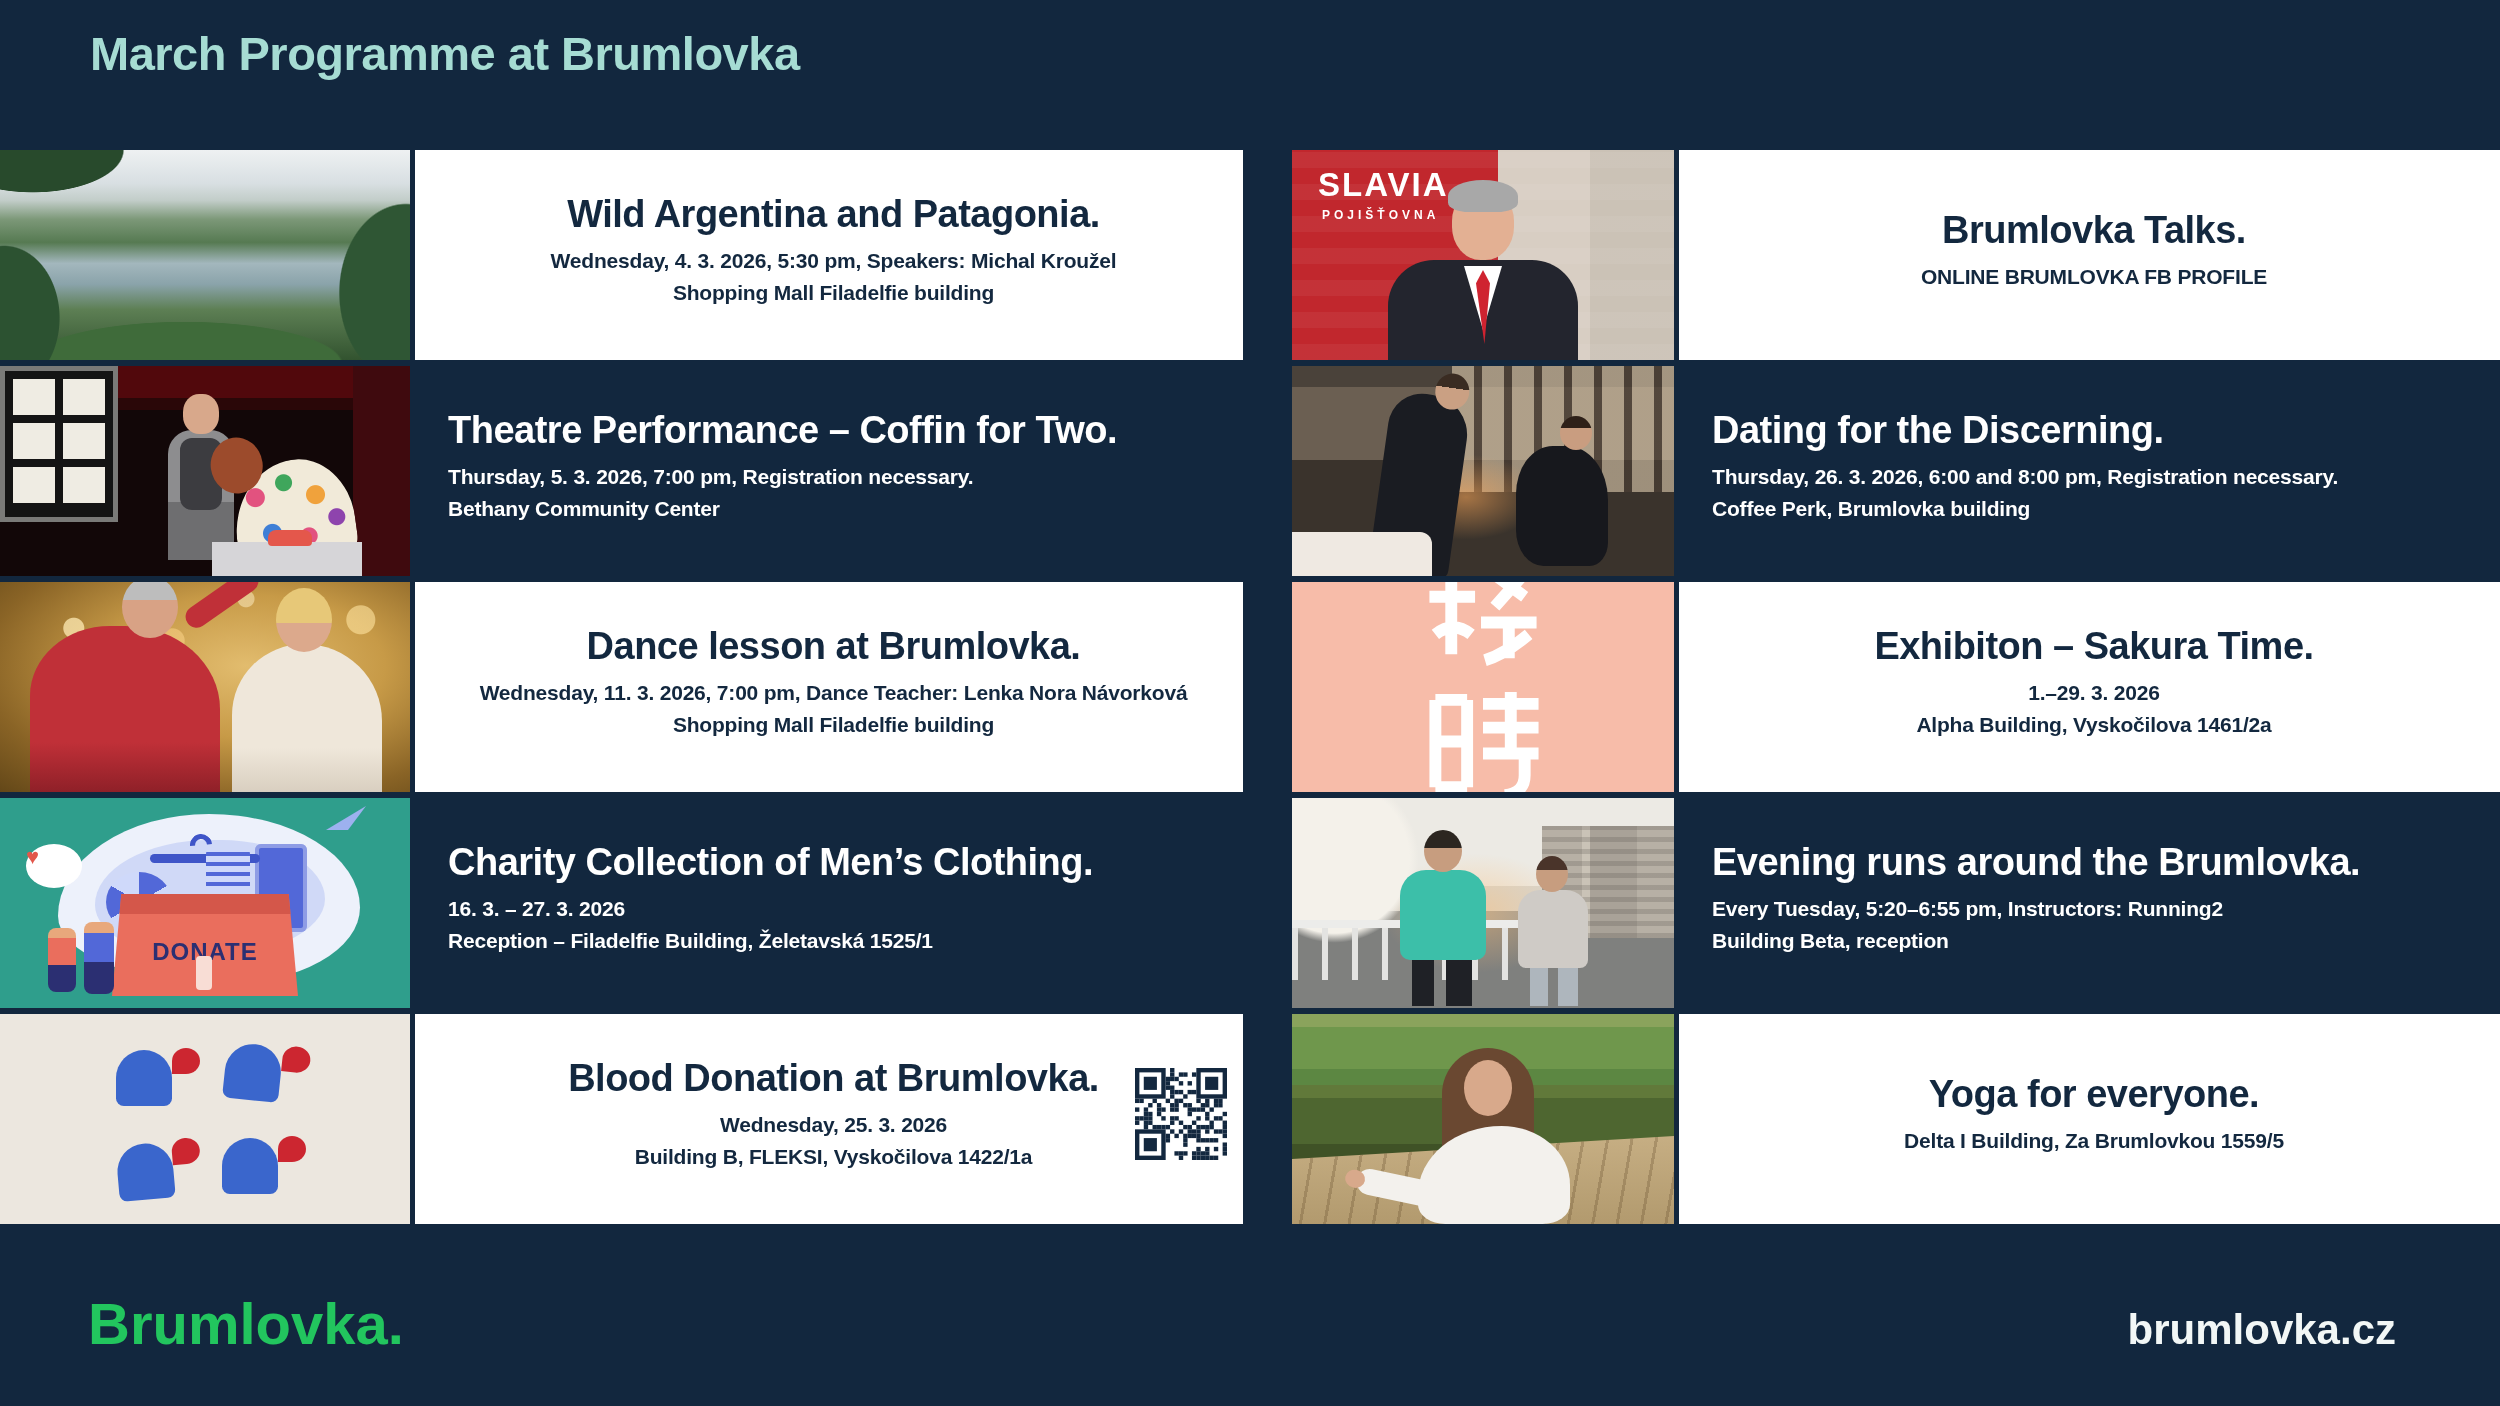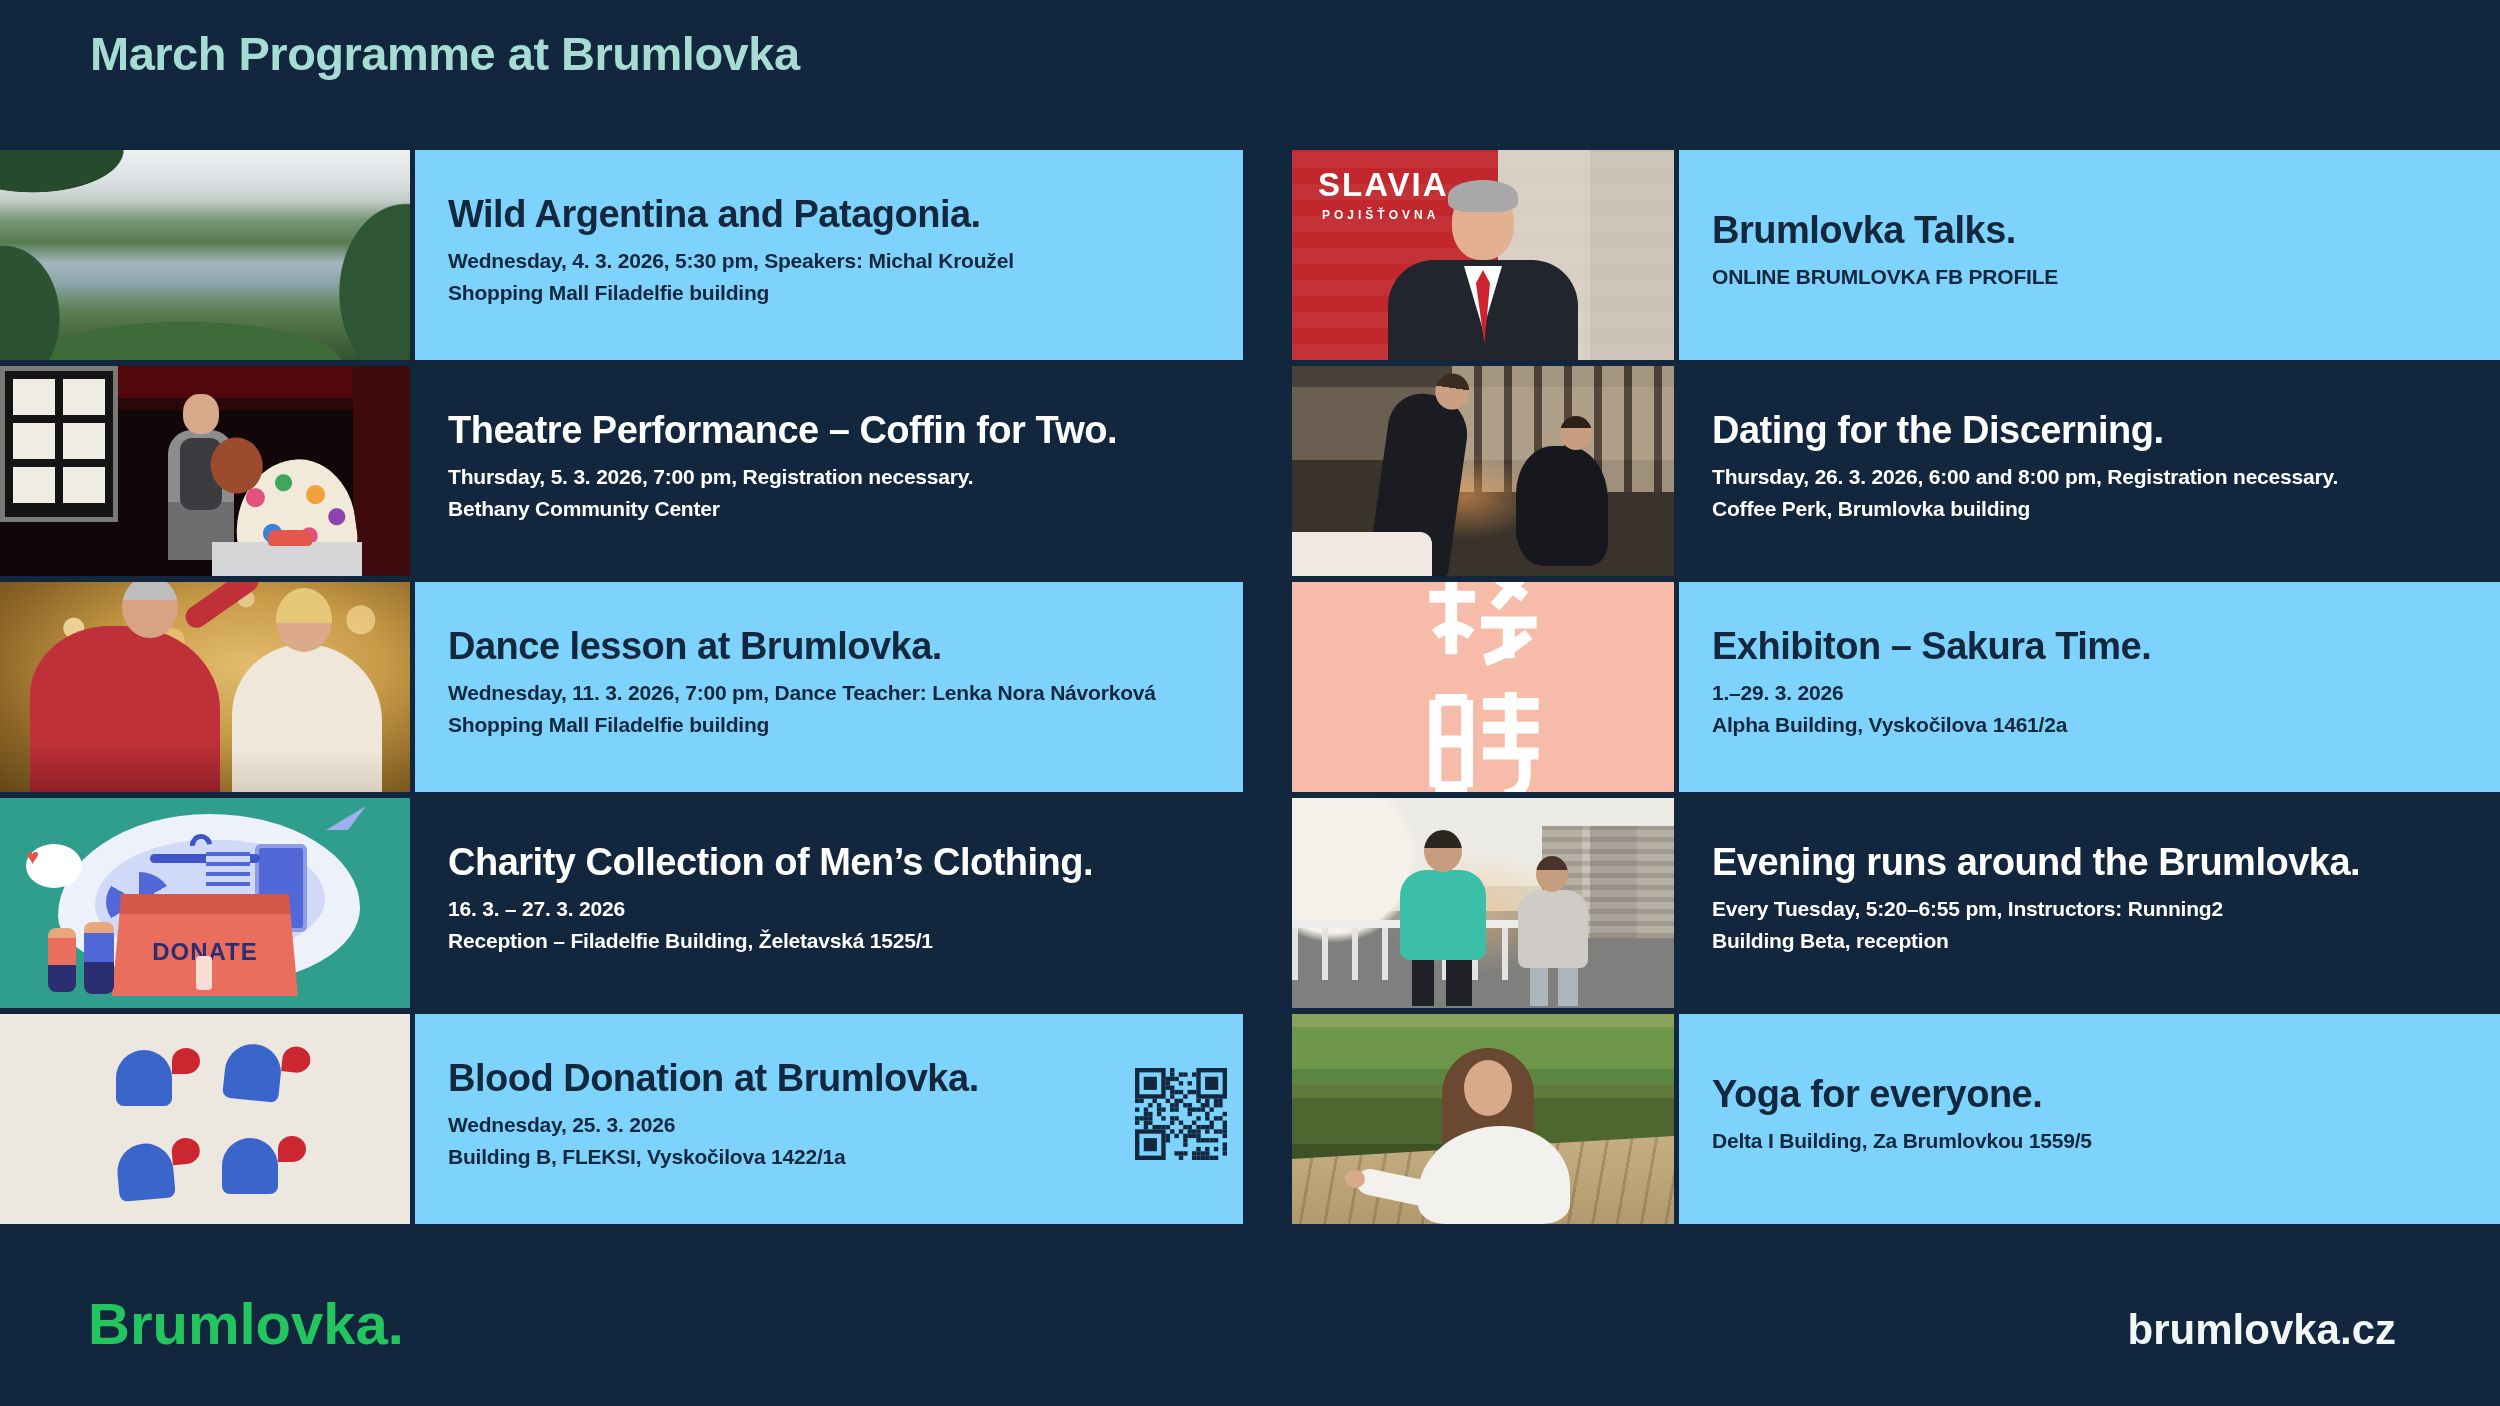--- a/index.html
+++ b/index.html
@@ -20,21 +20,21 @@
   }
   .card { display:flex; height:210px; }
   .img { position:relative; overflow:hidden; height:210px; flex:0 0 auto; }
   .card:nth-child(2n+1) .img { width:410px; }
   .card:nth-child(2n) .img { width:382px; }
   .panel {
     flex:1; margin-left:5px; position:relative; overflow:hidden;
     display:flex; flex-direction:column; justify-content:center;
     padding:0 24px 8px 33px;
   }
-  .card.teal .panel { background:#7dd3fc; color:#13283F; }
+  .card.teal .panel { background:#ffffff; color:#13283F;text-align:center; }
   .card.dark .panel { background:transparent; color:#FFFFFF; }
   .ev-title { font-size:38px; font-weight:700; letter-spacing:-0.5px; white-space:nowrap; margin-bottom:9px; }
   .ev-line  { font-size:21px; font-weight:700; letter-spacing:-0.2px; line-height:32px; white-space:nowrap; }
   .footer-logo { position:absolute; left:88px; top:1290px; font-size:58px; font-weight:700; color:#22c55e; }
   .footer-url  { position:absolute; right:104px; top:1306px; font-size:42px; font-weight:700; color:#F2F7F6; }
   .img i, .img span.deco { display:block; position:absolute; }
   .sr { position:absolute; width:1px; height:1px; overflow:hidden; clip:rect(0 0 0 0); white-space:nowrap; }
 
   
   .img-patagonia { background:

